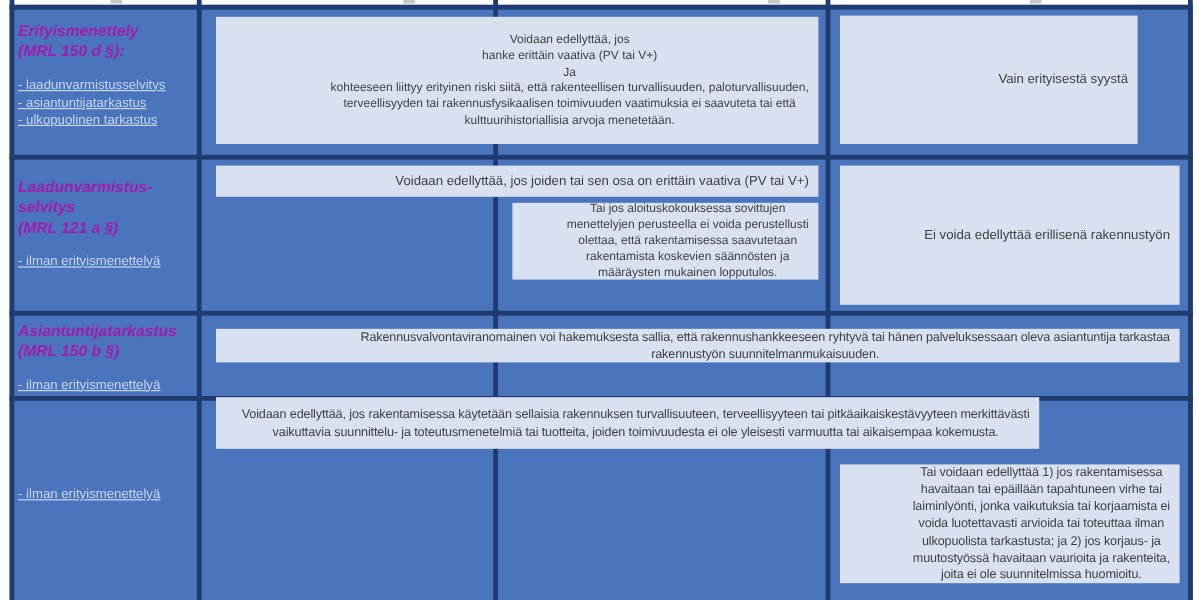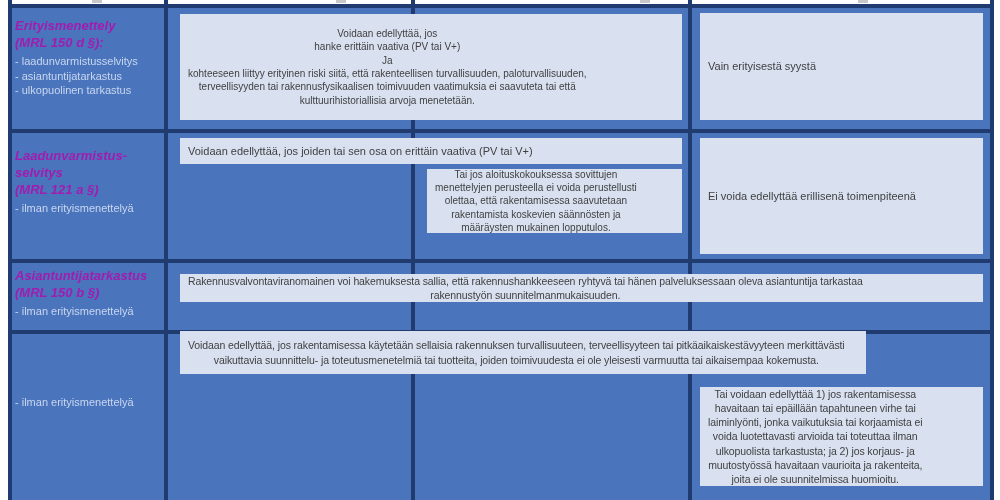--- a/index.html
+++ b/index.html
@@ -6,23 +6,23 @@
   .canvas{
     position:relative;width:1000px;height:500px;overflow:hidden;background:#ffffff;
     font-family:"Liberation Sans","DejaVu Sans",sans-serif;
   }
   .table-bg{position:absolute;left:8px;top:4px;width:986px;height:496px;background:#4A74BC;z-index:0;}
   .hline{position:absolute;left:8px;width:986px;height:4px;background:#1F3B70;z-index:1;}
   .vline{position:absolute;top:0px;width:4px;height:500px;background:#1F3B70;z-index:1;}
   .remnant{position:absolute;top:0px;height:3px;width:10px;background:#9a9a9a;opacity:.55;z-index:2;}
   .hdr{position:absolute;left:15px;width:142px;z-index:2;color:#ffffff;}
   .hdr .title{font-weight:bold;font-size:13px;line-height:1.3;color:#a21caf;font-style:italic;}
-  .hdr .sub{font-size:11px;line-height:1.35;color:#C9D7F0;margin-top:2px;}
+  .hdr .sub{font-size:11px;line-height:1.35;color:#C9D7F0;margin-top:12px;text-decoration:underline;}
   .box{
-    position:absolute;background:#D9E1F1;z-index:2;display:flex;align-items:center;justify-content:flex-start;
+    position:absolute;background:#D9E1F1;z-index:2;display:flex;align-items:center;justify-content:flex-end;
     text-align:center;color:#404040;overflow:hidden;padding:4px 8px;box-sizing:border-box;
     white-space:nowrap;
   }
   .fs10{font-size:10px;line-height:1.34;}
   .fs105{font-size:10.5px;line-height:1.34;letter-spacing:-0.1px;}
   .fs11{font-size:11px;line-height:1.34;}
 </style>
 </head>
 <body>
 
@@ -45,36 +45,36 @@
   <div class="hline" style="top:259px"></div>
   <div class="hline" style="top:330px"></div>
 
   <div class="hdr" style="top:18px">
     <div class="title">Erityismenettely<br>(MRL 150 d §):</div>
     <div class="sub">- laadunvarmistusselvitys<br>- asiantuntijatarkastus<br>- ulkopuolinen tarkastus</div>
   </div>
   <div class="box fs10" style="left:180px;top:14px;width:502px;height:106px">
     <div>Voidaan edellyttää, jos<br>hanke erittäin vaativa (PV tai V+)<br>Ja<br>kohteeseen liittyy erityinen riski siitä, että rakenteellisen turvallisuuden, paloturvallisuuden,<br>terveellisyyden tai rakennusfysikaalisen toimivuuden vaatimuksia ei saavuteta tai että<br>kulttuurihistoriallisia arvoja menetetään.</div>
   </div>
-  <div class="box fs11" style="left:700px;top:13px;width:283px;height:107px">
+  <div class="box fs11" style="left:700px;top:13px;width:248px;height:107px">
     <div>Vain erityisestä syystä</div>
   </div>
 
   <div class="hdr" style="top:148px">
     <div class="title">Laadunvarmistus-<br>selvitys<br>(MRL 121 a §)</div>
     <div class="sub">- ilman erityismenettelyä</div>
   </div>
   <div class="box fs11" style="left:180px;top:138px;width:502px;height:26px">
     <div>Voidaan edellyttää, jos joiden tai sen osa on erittäin vaativa (PV tai V+)</div>
   </div>
   <div class="box fs10" style="left:427px;top:169px;width:255px;height:64px">
     <div>Tai jos aloituskokouksessa sovittujen<br>menettelyjen perusteella ei voida perustellusti<br>olettaa, että rakentamisessa saavutetaan<br>rakentamista koskevien säännösten ja<br>määräysten mukainen lopputulos.</div>
   </div>
   <div class="box fs11" style="left:700px;top:138px;width:283px;height:116px">
-    <div>Ei voida edellyttää erillisenä toimenpiteenä</div>
+    <div>Ei voida edellyttää erillisenä rakennustyön</div>
   </div>
 
   <div class="hdr" style="top:268px">
     <div class="title">Asiantuntijatarkastus<br>(MRL 150 b §)</div>
     <div class="sub">- ilman erityismenettelyä</div>
   </div>
   <div class="box fs105" style="left:180px;top:274px;width:803px;height:28px">
     <div>Rakennusvalvontaviranomainen voi hakemuksesta sallia, että rakennushankkeeseen ryhtyvä tai hänen palveluksessaan oleva asiantuntija tarkastaa<br>rakennustyön suunnitelmanmukaisuuden.</div>
   </div>
 

